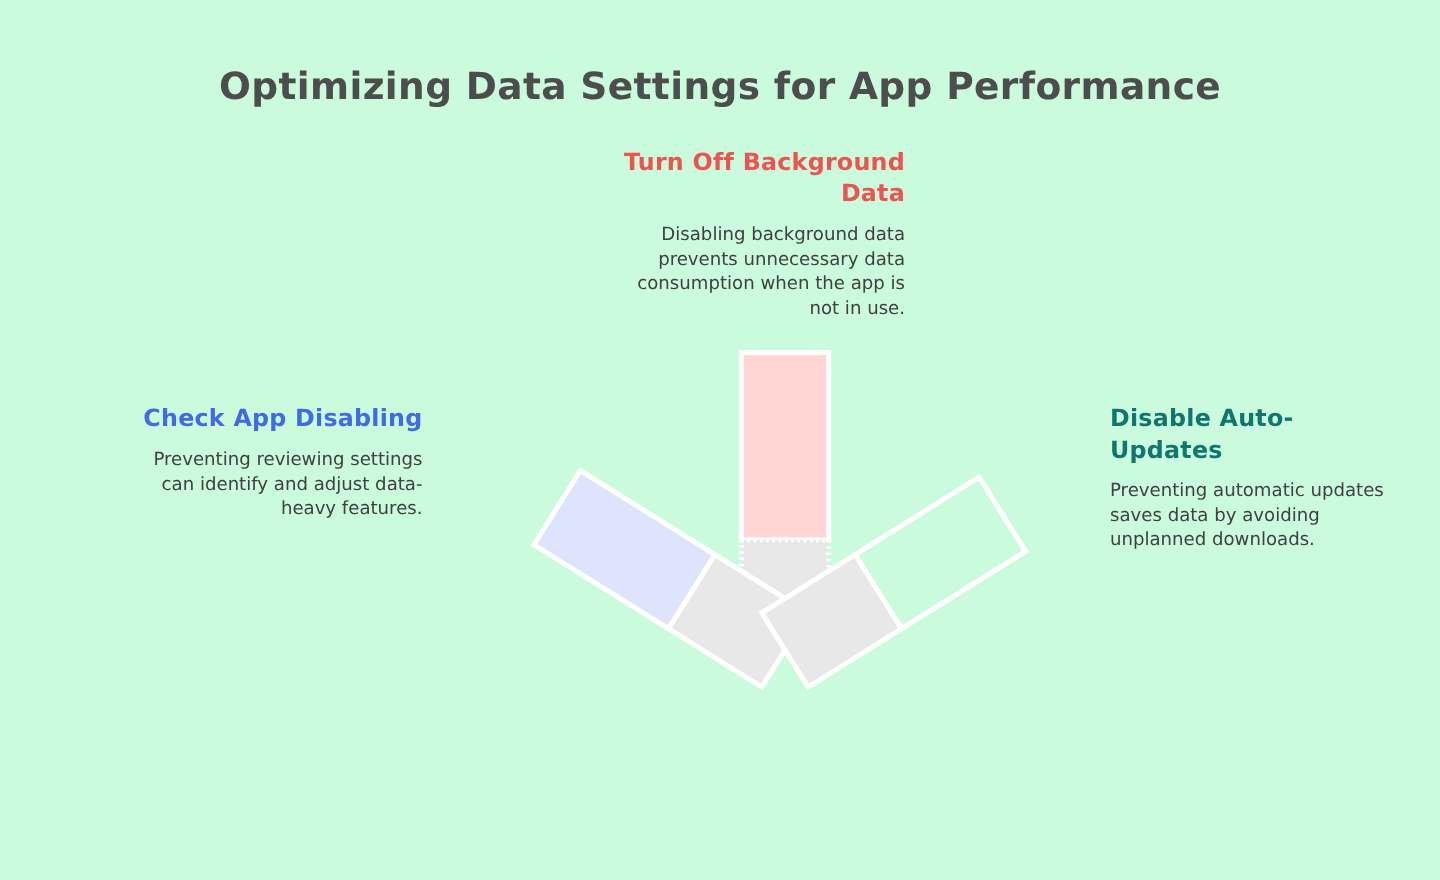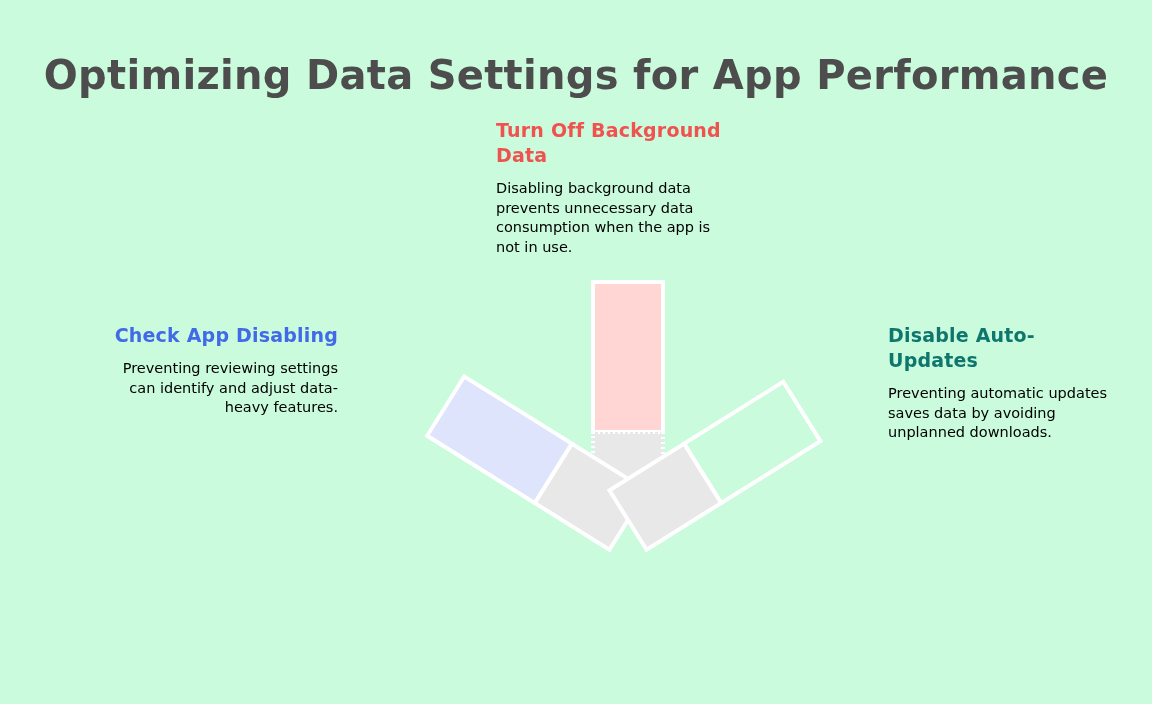--- a/index.html
+++ b/index.html
@@ -22,21 +22,21 @@
   }
 
   
   .title {
     position: absolute;
     left: 0;
     top: 52px;
     width: 1152px;
     text-align: center;
     font-family: "DejaVu Sans", sans-serif;
-    font-size: 40px;
+    font-size: 30px;
     font-weight: bold;
     letter-spacing: 0.3px;
     color: #4d4d4d;
   }
 
   
   #radial {
     position: absolute;
     left: 0;
     top: 0;
@@ -52,30 +52,30 @@
     font-family: "DejaVu Sans", sans-serif;
     font-size: 19px;
     font-weight: bold;
     line-height: 25px;
     letter-spacing: 0.2px;
   }
   .callout .c-desc {
     font-family: "DejaVu Sans", sans-serif;
     font-size: 14.5px;
     line-height: 19.5px;
-    color: #000000;
+    color: #404040;
     margin-top: 11px;
   }
 
   
   #callout-top {
-    left: 496px;
+    left: 484px;
     top: 118px;
     width: 240px;
-    text-align: left;
+    text-align: right;
   }
   #callout-top .c-title { color: #ef5350; }
 
   
   #callout-left {
     left: 113px;
     top: 323px;
     width: 225px;
     text-align: right;
   }

